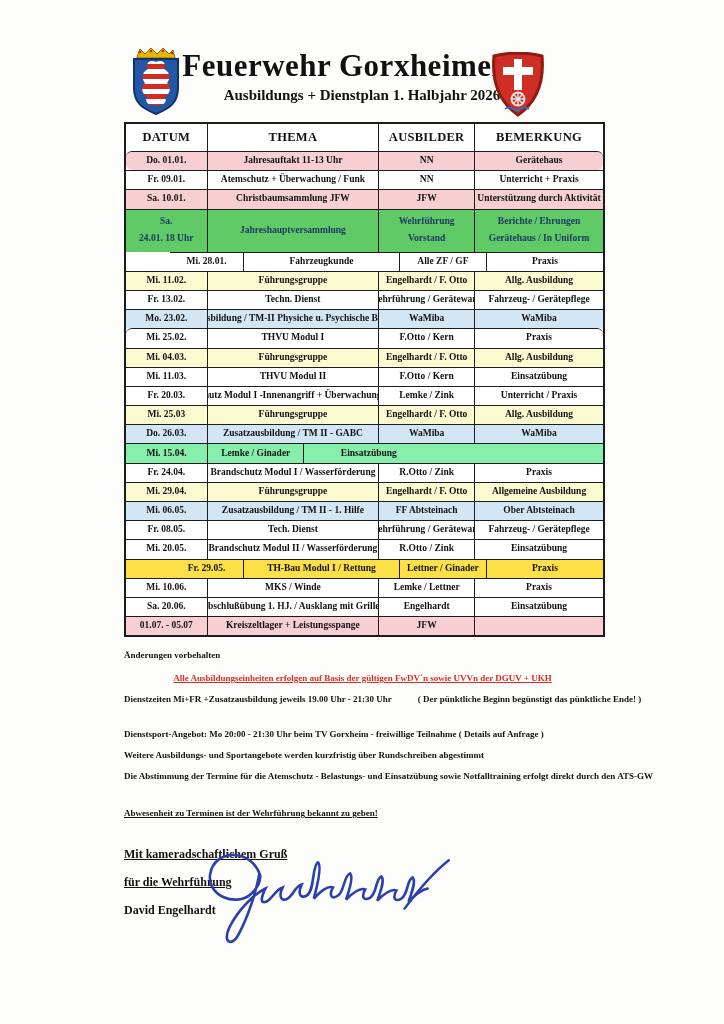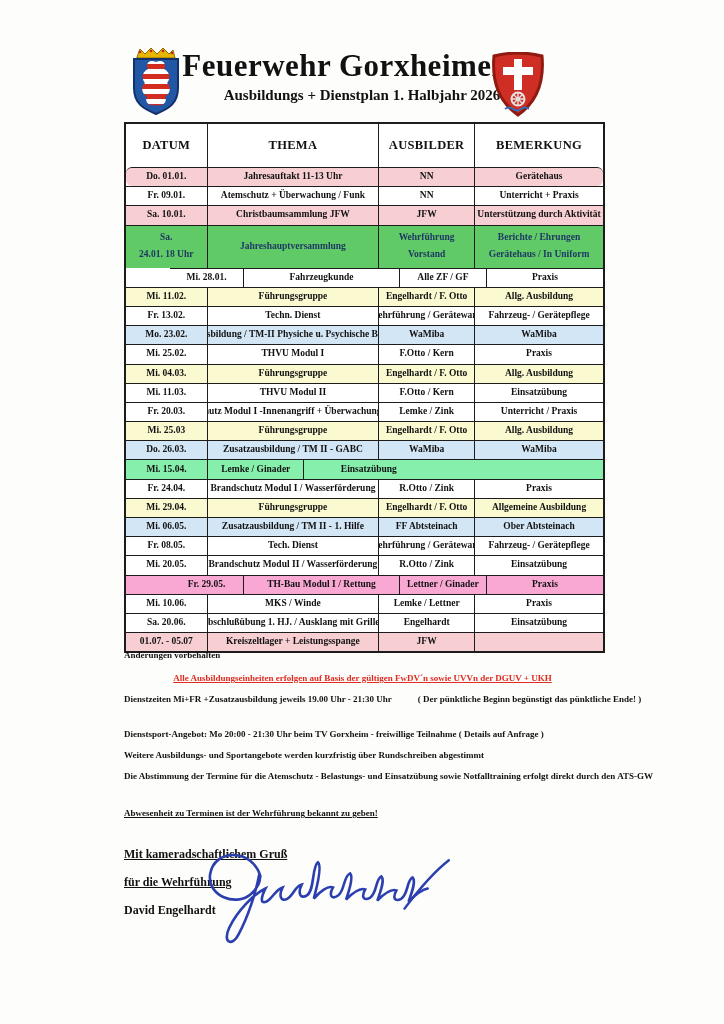--- a/index.html
+++ b/index.html
@@ -12,21 +12,21 @@
   .doc-title { font-size:31px; font-weight:bold; letter-spacing:0.5px; }
   .doc-subtitle { font-size:15px; font-weight:bold; margin-top:3px; }
   .logo-left  { position:absolute; left:126px; top:46px; width:60px; height:70px; }
   .logo-right { position:absolute; left:490px; top:52px; width:56px; height:66px; }
   
   .sched-table {
     position:absolute; left:124px; top:122px; width:477px;
     border:2px solid #1c1c1c; background:#fff;
   }
   .trow { display:flex; align-items:stretch; height:18.2px; border-top:1.5px solid #1c1c1c; }
-  .trow.thead { height:43px; border-top:none; font-size:12.5px; }
+  .trow.thead { height:27px; border-top:none; font-size:12.5px; }
   .trow.tall { height:42px; }
   .tcell {
     display:flex; flex-direction:column; justify-content:space-evenly; align-items:center;
     font-weight:bold; font-size:9.5px; overflow:hidden; white-space:nowrap; text-align:center;
     line-height:1.05;
   }
   .thead .tcell { font-size:12.5px; letter-spacing:0.3px; }
   .c0 { width:17%; }
   .c1 { width:36%; border-left:1.5px solid #1c1c1c; }
   .c2 { width:20%; border-left:1.5px solid #1c1c1c; }
@@ -203,21 +203,21 @@
           <div class="tcell c1">
             <div>zausbildung / TM-II Physiche u. Psychische Belas</div>
           </div>
           <div class="tcell c2">
             <div>WaMiba</div>
           </div>
           <div class="tcell c3">
             <div>WaMiba</div>
           </div>
         </div>
-        <div class="trow white" style="background: rgb(255, 255, 255);">
+        <div class="trow white" style="background: rgb(255, 255, 255); border-radius: 6px;">
           <div class="tcell c0">
             <div>Mi. 25.02.</div>
           </div>
           <div class="tcell c1">
             <div>THVU Modul I</div>
           </div>
           <div class="tcell c2">
             <div>F.Otto / Kern</div>
           </div>
           <div class="tcell c3">
@@ -368,21 +368,21 @@
           <div class="tcell c1">
             <div>Brandschutz Modul II / Wasserförderung</div>
           </div>
           <div class="tcell c2">
             <div>R.Otto / Zink</div>
           </div>
           <div class="tcell c3">
             <div>Einsatzübung</div>
           </div>
         </div>
-        <div class="trow white" style="background: #f9a8d4; padding-left: 44px;">
+        <div class="trow white" style="background: #fde047; padding-left: 44px;">
           <div class="tcell c0">
             <div>Fr. 29.05.</div>
           </div>
           <div class="tcell c1">
             <div>TH-Bau Modul I / Rettung</div>
           </div>
           <div class="tcell c2">
             <div>Lettner / Ginader</div>
           </div>
           <div class="tcell c3">

